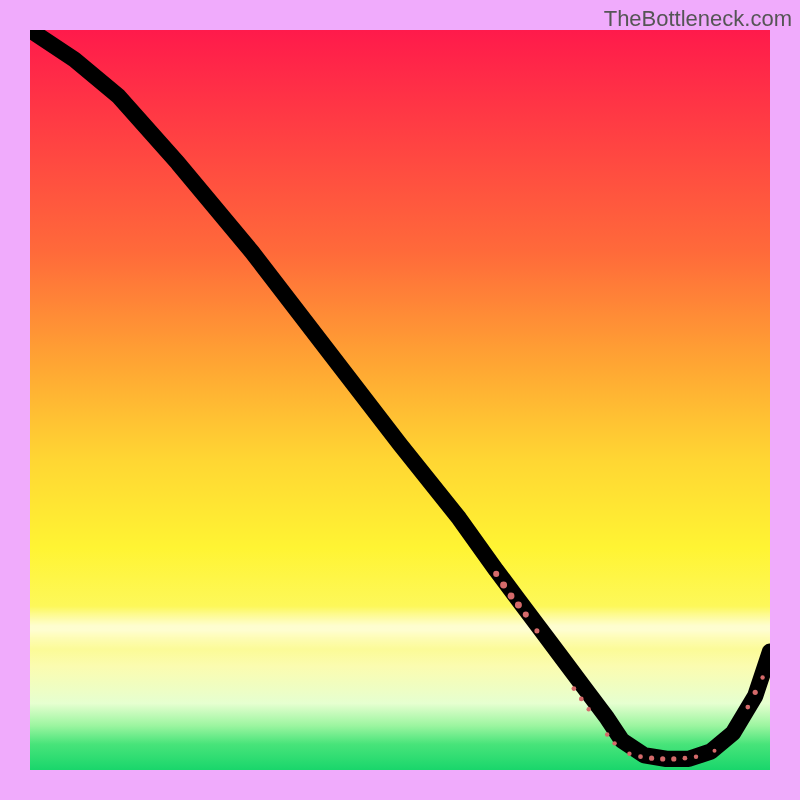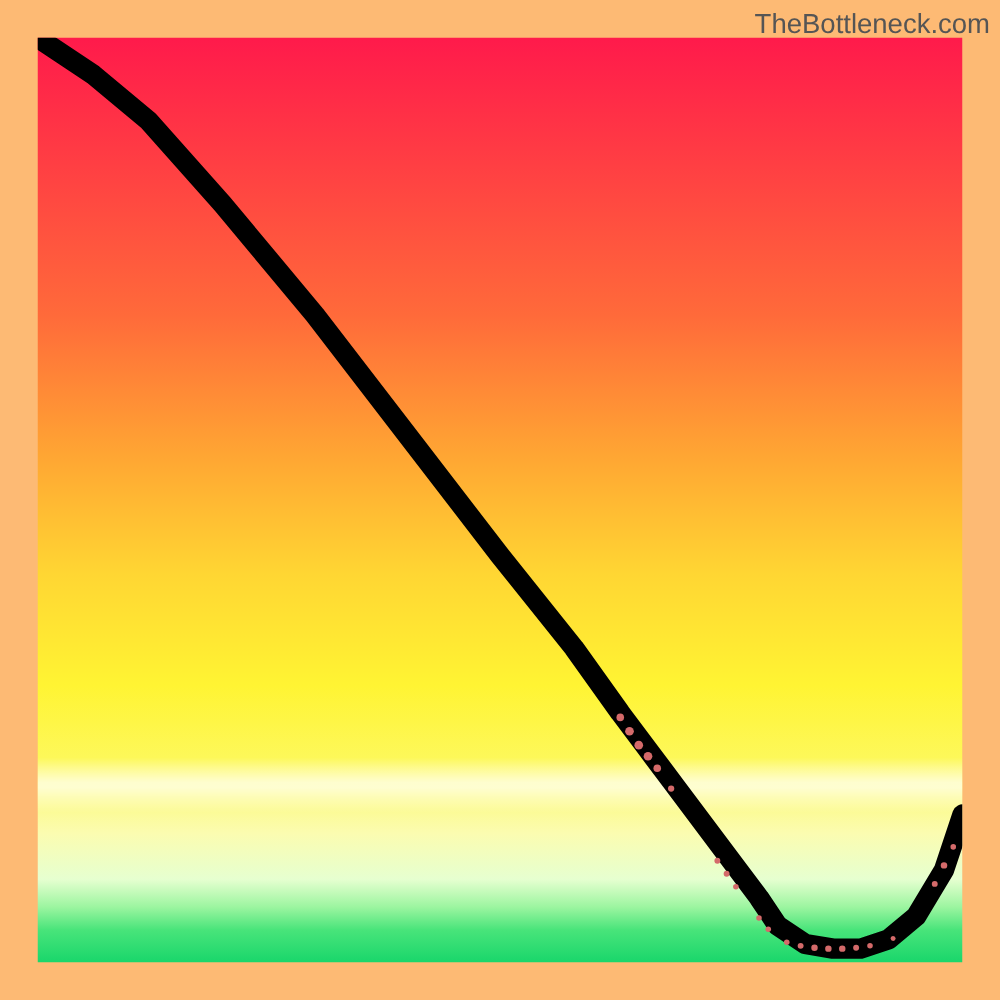--- a/index.html
+++ b/index.html
@@ -8,21 +8,21 @@
     width: 800px;
     height: 800px;
     background: #000;
     overflow: hidden;
     font-family: Arial, Helvetica, sans-serif;
   }
   .frame {
     position: relative;
     width: 800px;
     height: 800px;
-    background: #fdba74;
+    background: #f0abfc;
   }
   .watermark {
     position: absolute;
     top: 6px;
     right: 8px;
     color: #555;
     font-size: 22px;
     font-weight: 400;
     letter-spacing: 0;
     z-index: 50;

